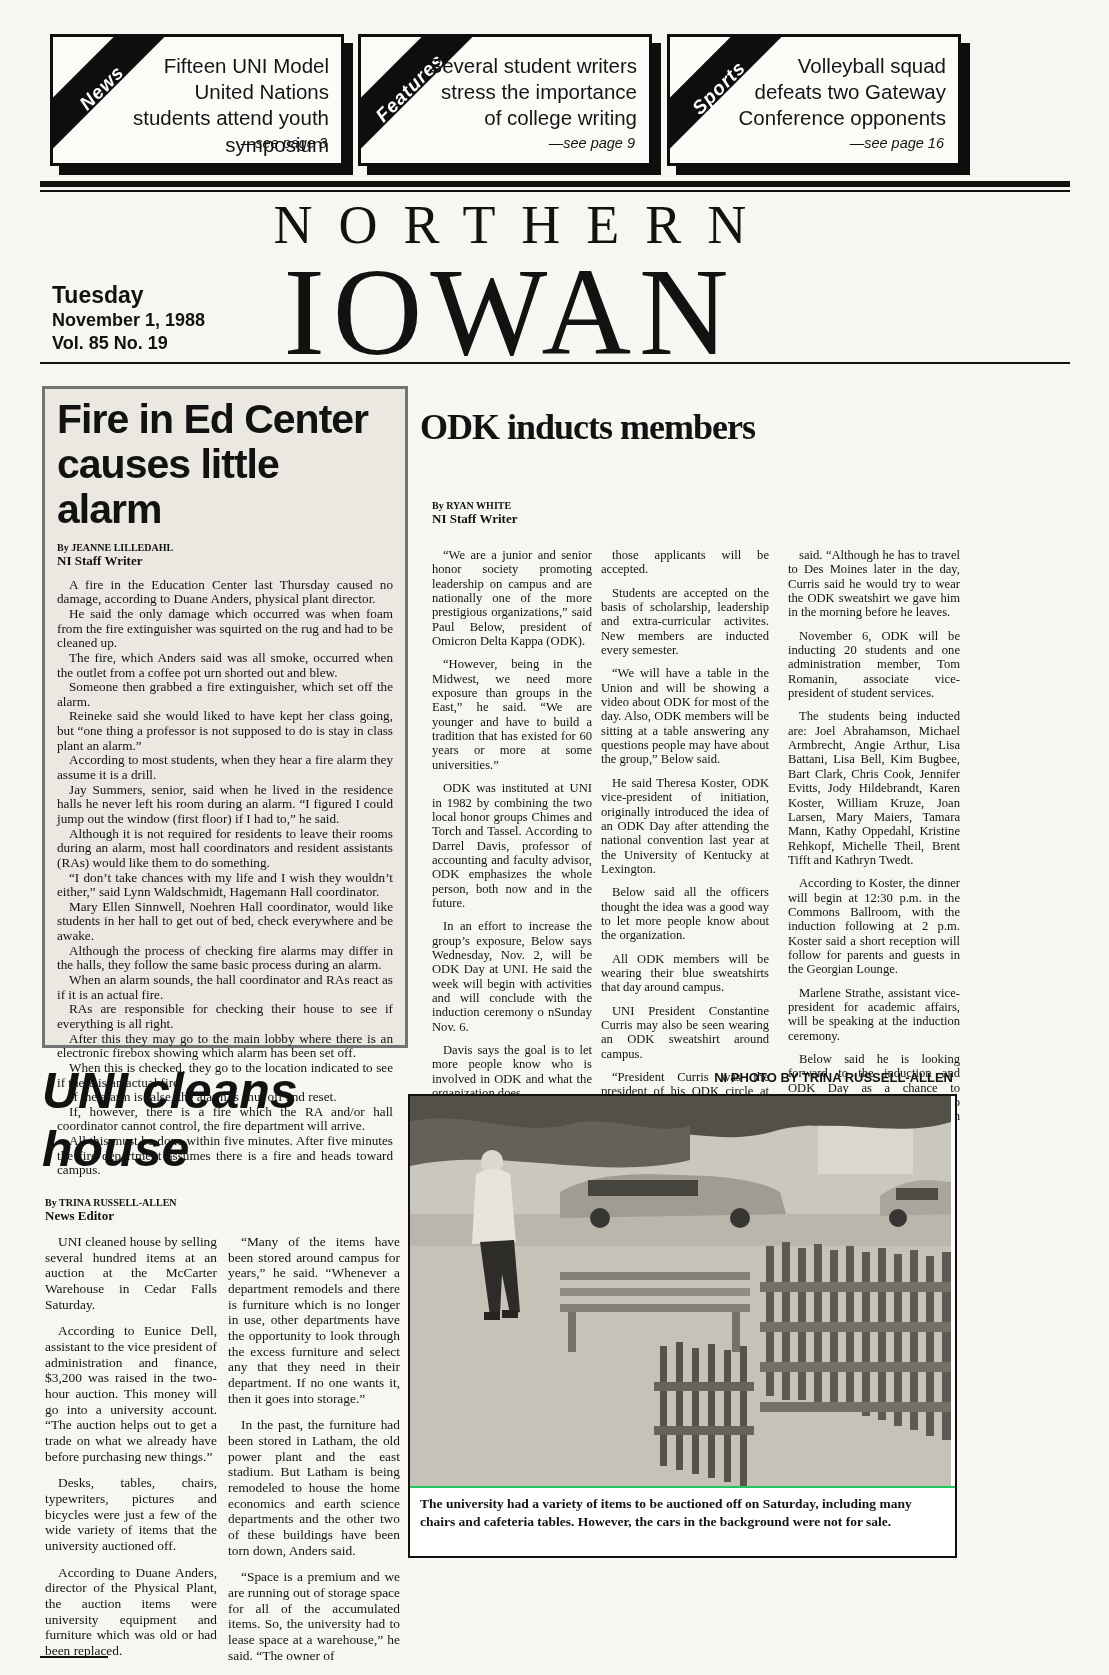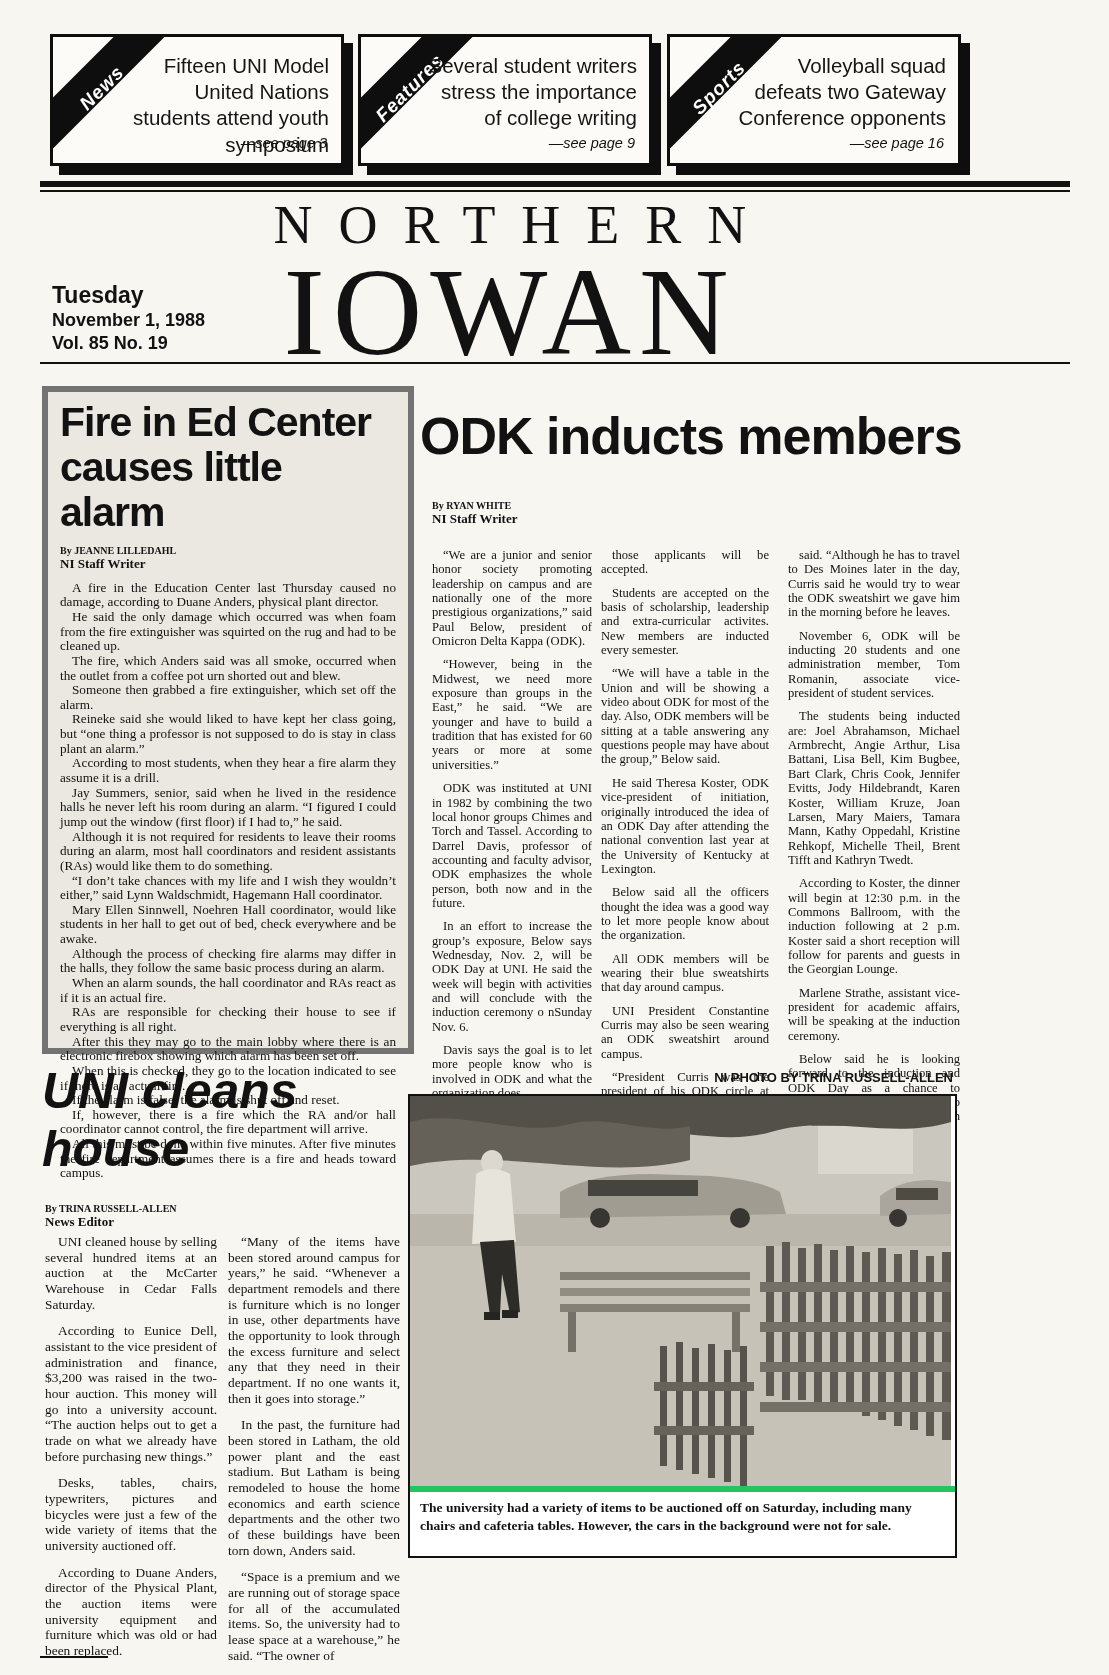--- a/index.html
+++ b/index.html
@@ -23,49 +23,49 @@
 
   
   .mast-n{font-family:"Liberation Serif",serif;font-size:54px;letter-spacing:26px;text-indent:26px;}
   .mast-i{font-family:"Liberation Serif",serif;font-size:124px;letter-spacing:8px;line-height:.92;}
   .dateblock{font-family:"Liberation Sans",sans-serif;}
   .dateblock .day{font-weight:bold;font-size:23px;}
   .dateblock .small{font-size:18px;line-height:1.3;font-weight:600;}
   .addr{font-family:"Liberation Sans",sans-serif;font-weight:600;font-size:12.5px;line-height:1.3;}
 
   
-  #fire-box{left:42px;top:386px;width:336px;height:642px;border:6px solid #737373;
+  #fire-box{left:42px;top:386px;width:336px;height:642px;border:3px solid #737373;
             background:#eae8e0;padding:8px 12px 6px 12px;}
   .fire-head{font-family:"Liberation Sans",sans-serif;font-weight:bold;font-size:41px;
              line-height:1.1;letter-spacing:-1px;}
   .byline{font-weight:bold;font-size:10px;margin-top:10px;line-height:1.15;}
   .byrole{font-weight:bold;font-size:13px;line-height:1.15;}
   .fire-body{margin-top:9px;font-size:13.2px;line-height:1.11;text-align:justify;}
   .fire-body p{margin:0;text-indent:12px;}
 
   
-  .odk-head{font-family:Liberation Sans, sans-serif;font-weight:bold;font-size:52px;letter-spacing:-1px;}
+  .odk-head{font-family:Liberation Serif, serif;font-weight:bold;font-size:36px;letter-spacing:-1px;}
   .newscol{font-size:12.6px;line-height:1.14;text-align:justify;}
   .newscol p{margin:0 0 9px 0;text-indent:11px;}
 
   
   .uni-head{font-family:"Liberation Sans",sans-serif;font-weight:bold;font-style:italic;
             font-size:50px;letter-spacing:0px;}
   .unicol{font-size:13.4px;line-height:1.17;text-align:justify;}
   .unicol p{margin:0 0 11px 0;text-indent:13px;}
   .photo-credit{font-family:"Liberation Sans",sans-serif;font-size:13px;font-weight:600;
             text-align:right;}
   .jump{margin-top:6px;}
   .jump .tag{font-weight:bold;font-size:15px;letter-spacing:.5px;padding-bottom:3px;
              border-bottom:2px solid #111;display:block;}
 
   
   #photo-box{left:408px;top:1094px;width:545px;height:460px;border:2px solid #111;background:#fff;}
   #photo-box svg{display:block;}
-  .caption{border-top:6px solid #22c55e;padding:7px 10px;font-weight:bold;font-size:13.5px;line-height:1.3;}
+  .caption{border-top:2px solid #22c55e;padding:7px 10px;font-weight:bold;font-size:13.5px;line-height:1.3;}
 </style>
 </head>
 <body>
 
 <div id="page">
 
   <div class="teaser" style="left:50px;">
     <div class="ribbon">
       <span>News</span>
     </div>
@@ -165,21 +165,21 @@
     <p>According to Koster, the dinner will begin at 12:30 p.m. in the Commons Ballroom, with the induction following at 2 p.m. Koster said a short reception will follow for parents and guests in the Georgian Lounge.</p>
     <p>Marlene Strathe, assistant vice-president for academic affairs, will be speaking at the induction ceremony.</p>
     <p>Below said he is looking forward to the induction and ODK Day as a chance to introduce new members to improving the campus through activities and services.</p>
   </div>
 
   <div class="abs uni-head" style="left:42px;top:1062px;width:380px;">UNI cleans house</div>
 
   <div class="abs photo-credit" style="left:600px;top:1070px;width:353px;">NI PHOTO BY TRINA RUSSELL-ALLEN</div>
 
   <div class="abs" style="left:45px;top:1188px;">
-    <div class="byline" style="margin-top:15px;">By TRINA RUSSELL-ALLEN</div>
+    <div class="byline" style="margin-top:9px;">By TRINA RUSSELL-ALLEN</div>
     <div class="byrole">News Editor</div>
   </div>
 
   <div class="abs unicol" style="left:45px;top:1234px;width:172px;">
     <p>UNI cleaned house by selling several hundred items at an auction at the McCarter Warehouse in Cedar Falls Saturday.</p>
     <p>According to Eunice Dell, assistant to the vice president of administration and finance, $3,200 was raised in the two-hour auction. This money will go into a university account. “The auction helps out to get a trade on what we already have before purchasing new things.”</p>
     <p>Desks, tables, chairs, typewriters, pictures and bicycles were just a few of the wide variety of items that the university auctioned off.</p>
     <p>According to Duane Anders, director of the Physical Plant, the auction items were university equipment and furniture which was old or had been replaced.</p>
   </div>
 

